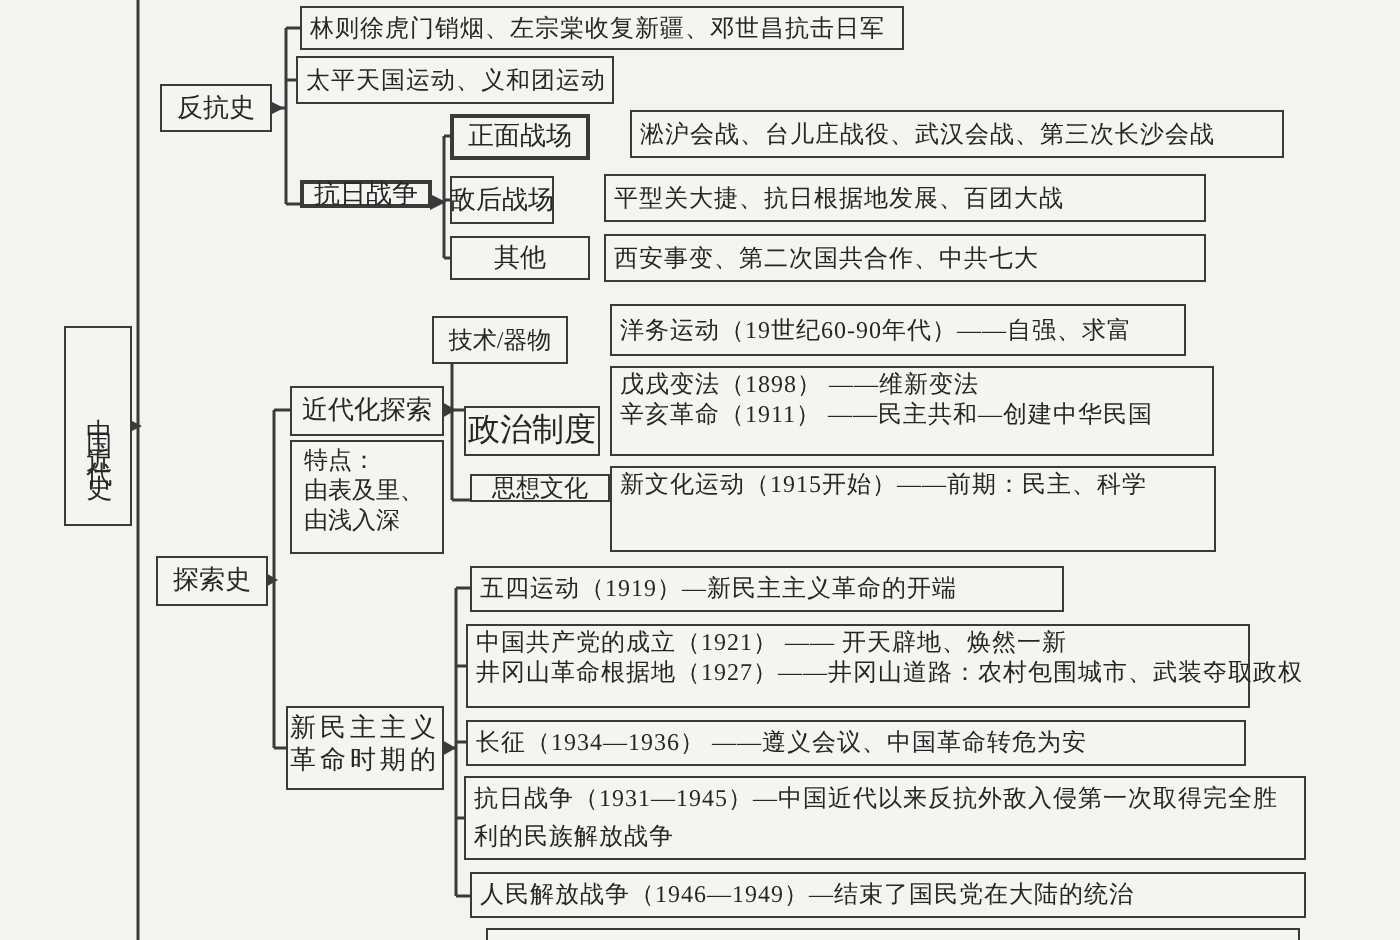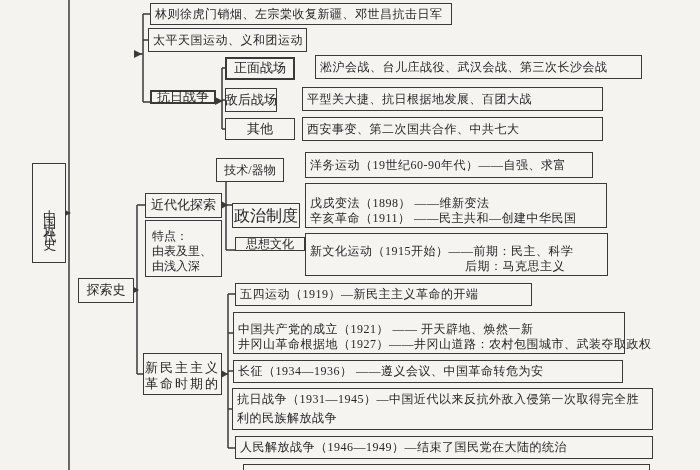--- a/index.html
+++ b/index.html
@@ -14,21 +14,21 @@
   .bx{
     position:absolute;box-sizing:border-box;
     border:1.5px solid #3a3a3a;background:#f6f4f1;
     display:flex;align-items:center;justify-content:center;
     font-size:13px;line-height:1.25;white-space:nowrap;
   }
   .detail{
     justify-content:flex-start;padding:1px 4px;
     font-size:12px;letter-spacing:0.5px;
   }
-  .multi{flex-direction:column;align-items:flex-start;justify-content:flex-end;}
+  .multi{flex-direction:column;align-items:flex-start;justify-content:flex-start;}
   .wrap{white-space:normal;line-height:1.55;}
   .vert{
     writing-mode:vertical-rl;text-orientation:upright;
     letter-spacing:7px;font-size:13px;padding-top:6px;
   }
   .indent2{margin-left:155px;}
 </style>
 </head>
 <body>
 
@@ -56,20 +56,21 @@
       <polygon points="134,50 142,54 134,58"></polygon>
       <polygon points="215,97 223,101 215,105"></polygon>
       <polygon points="221,201 228,205 221,209"></polygon>
       <polygon points="132,286 139,290 132,294"></polygon>
       <polygon points="221,370 228,374 221,378"></polygon>
     </g>
   </svg>
 
   <div class="bx vert" style="left:32px;top:163px;width:34px;height:100px;">中国近代史</div>
 
+  <div class="bx" style="left:80px;top:42px;width:56px;height:24px;">反抗史</div>
 
   <div class="bx detail" style="left:150px;top:3px;width:302px;height:22px;">林则徐虎门销烟、左宗棠收复新疆、邓世昌抗击日军</div>
 
   <div class="bx detail" style="left:148px;top:28px;width:159px;height:24px;">太平天国运动、义和团运动</div>
 
   <div class="bx" style="left:150px;top:90px;width:66px;height:14px;border-width:2px;">抗日战争</div>
 
   <div class="bx" style="left:225px;top:57px;width:70px;height:23px;border-width:2px;">正面战场</div>
   <div class="bx detail" style="left:302px;top:55px;width:327px;height:24px;margin-left:13px;">淞沪会战、台儿庄战役、武汉会战、第三次长沙会战</div>
 
@@ -94,21 +95,20 @@
 
   <div class="bx" style="left:232px;top:203px;width:68px;height:25px;font-size:16px;">政治制度</div>
   <div class="bx multi detail" style="left:305px;top:183px;width:302px;height:45px;">
     <span>戊戌变法（1898） ——维新变法</span>
     <span>辛亥革命（1911） ——民主共和—创建中华民国</span>
   </div>
 
   <div class="bx" style="left:235px;top:237px;width:70px;height:14px;font-size:12px;">思想文化</div>
   <div class="bx multi detail" style="left:305px;top:233px;width:303px;height:43px;">
     <span>新文化运动（1915开始）——前期：民主、科学</span>
-    <span class="indent2">后期：马克思主义</span>
   </div>
 
   <div class="bx multi" style="left:143px;top:353px;width:79px;height:42px;padding:2px 6px;align-items:center;letter-spacing:2px;">
     <span>新民主主义</span>
     <span>革命时期的</span>
   </div>
 
   <div class="bx detail" style="left:235px;top:283px;width:297px;height:23px;">五四运动（1919）—新民主主义革命的开端</div>
 
   <div class="bx multi detail" style="left:233px;top:312px;width:392px;height:42px;">

